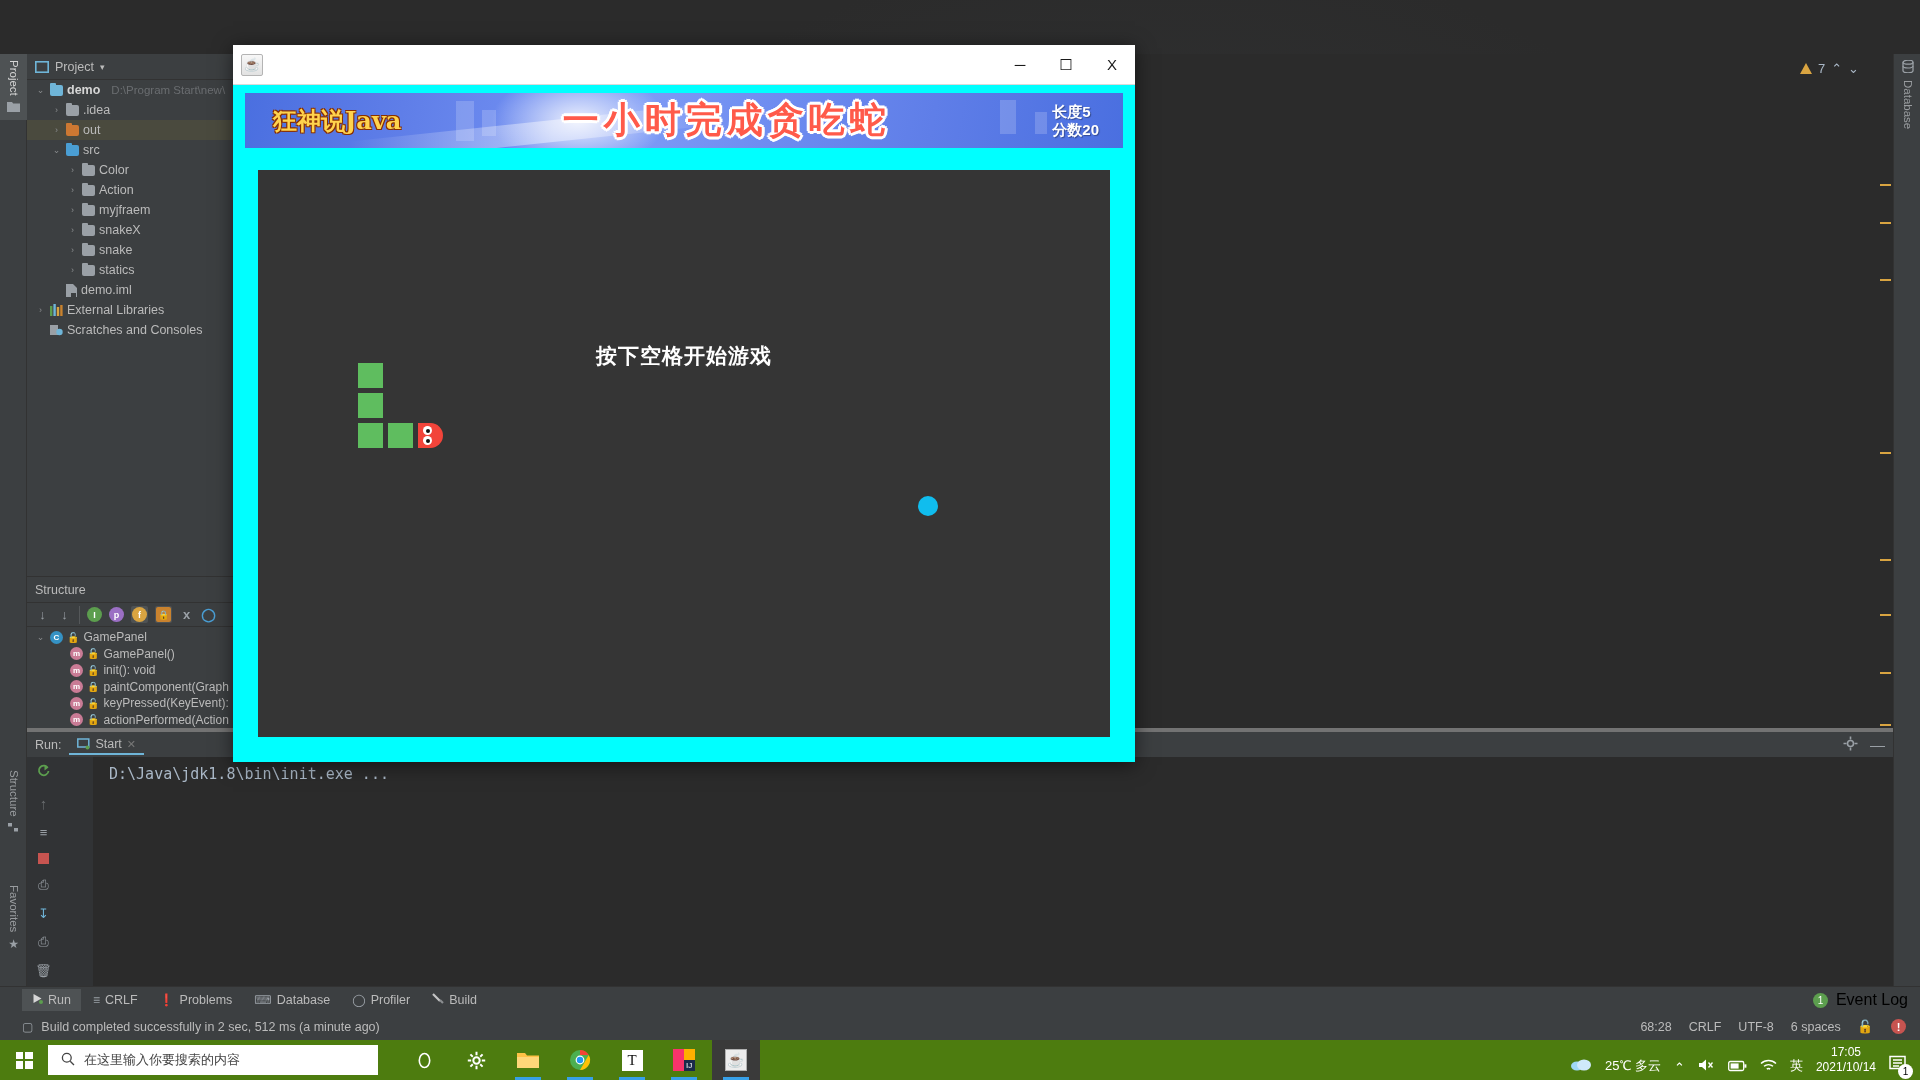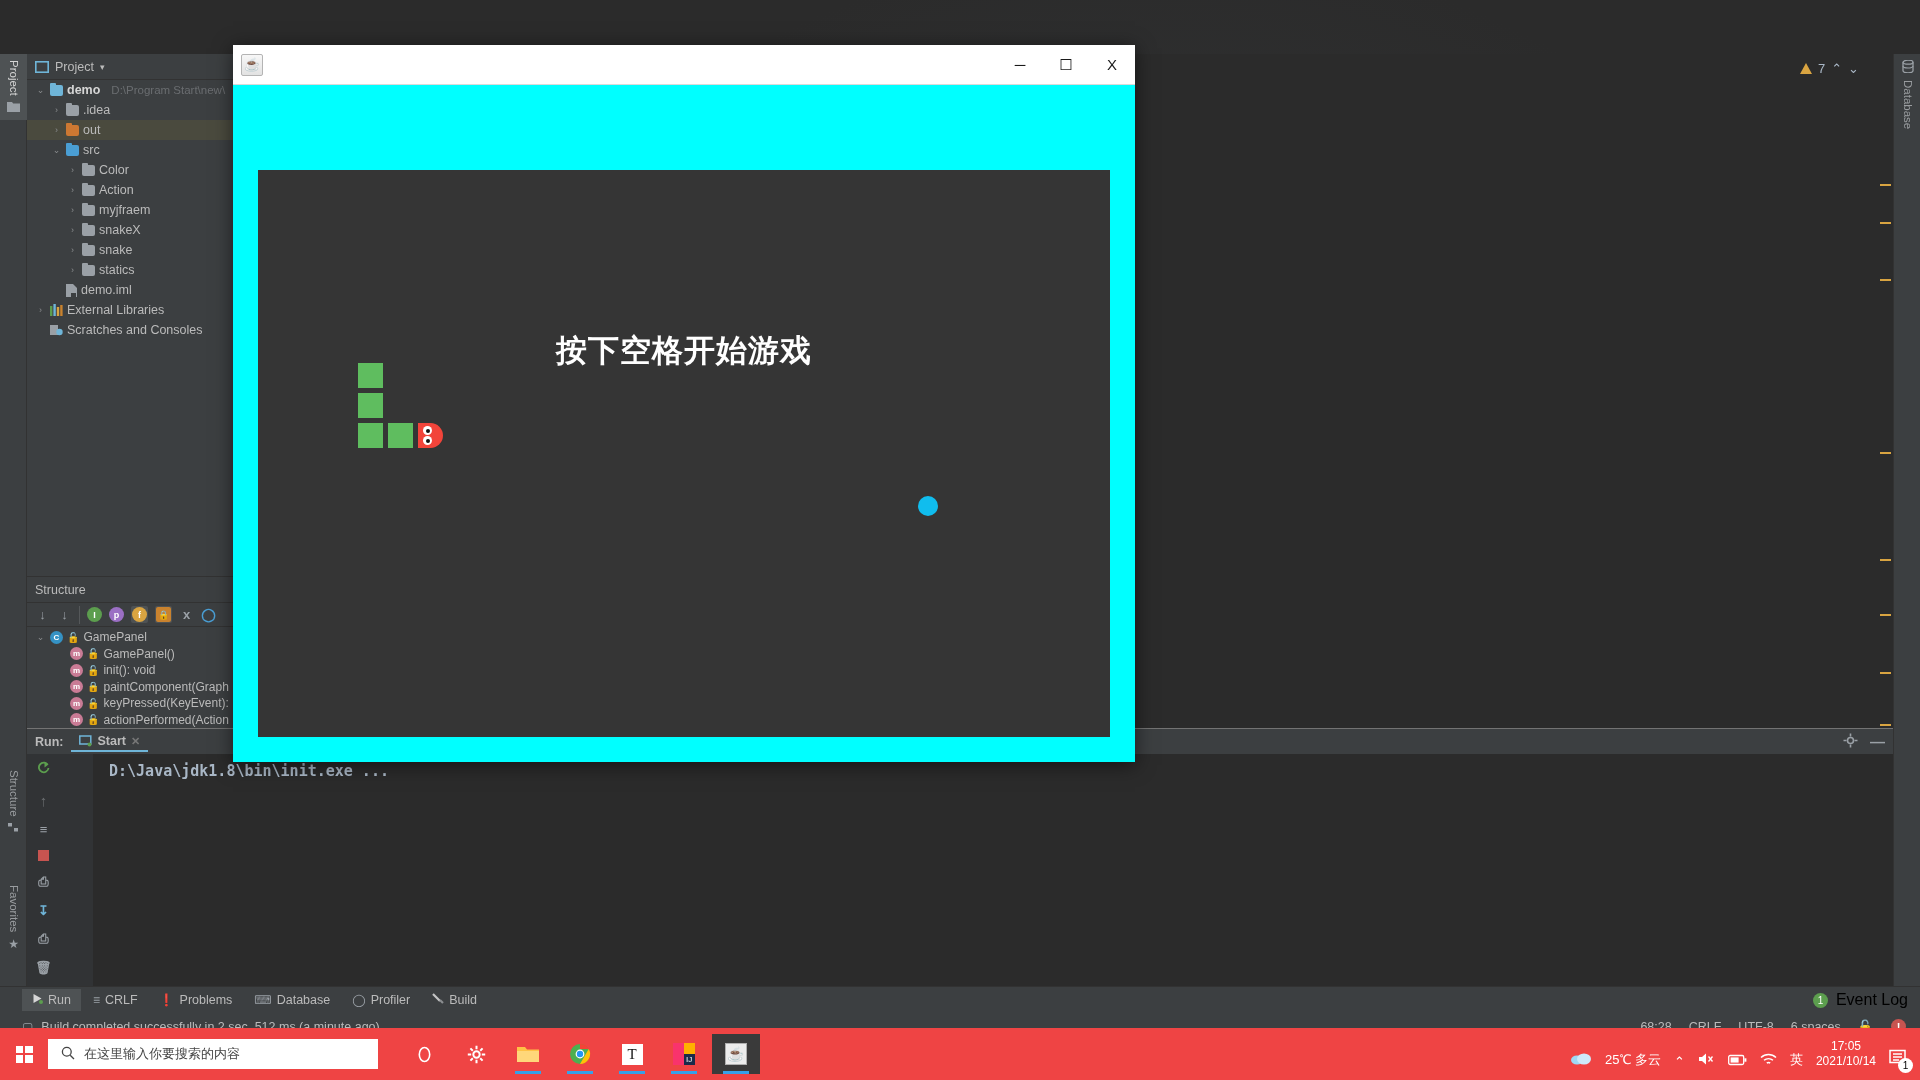--- a/index.html
+++ b/index.html
@@ -118,21 +118,21 @@
 
   .warnbar { position:absolute; right:34px; top:7px; display:flex; align-items:center;
              gap:6px; font-size:13px; color:#a9b7c6; }
   .tri { width:0; height:0; border-left:6px solid transparent; border-right:6px solid transparent;
          border-bottom:11px solid #d9a441; position:relative; }
   .scrollmark { position:absolute; right:2px; width:11px; height:2px; background:#d9a441; }
   .edit-scroll { position:absolute; right:0; top:0; bottom:0; width:13px; background:#2b2b2b; }
 
   
   .runpanel { position:absolute; left:27px; right:27px; bottom:54px; height:258px;
-              background:#3c3f41; border-top:1px solid #737373;font-weight:bold; }
+              background:#3c3f41; border-top:4px solid #737373; }
   .run-head { height:25px; display:flex; align-items:center; gap:8px; padding:0 8px;
               font-size:12.5px; color:#bbbbbb; }
   .run-tab { display:flex; align-items:center; gap:5px; border-bottom:2px solid #6fb5d8;
              padding:3px 8px 2px; }
   .run-head-right { margin-left:auto; display:flex; gap:12px; align-items:center; color:#9aa0a6; }
   .run-body { position:absolute; left:0; right:0; top:25px; bottom:0; background:#2b2b2b; display:flex; }
   .run-side { width:33px; background:#313335; display:flex; flex-direction:column;
               align-items:center; gap:13px; padding-top:6px; }
   .run-side2 { width:33px; background:#313335; }
   .run-out { flex:1; font-family:"DejaVu Sans Mono", monospace; font-size:15px;
@@ -184,32 +184,32 @@
   .banner-mid { position:relative; z-index:3; flex:1; text-align:center;
                 font-size:36px; font-weight:bold; color:#ff5a4a; letter-spacing:5px;
                 text-shadow:2px 2px 0 #fff, -2px 2px 0 #fff, 2px -2px 0 #fff, -2px -2px 0 #fff,
                             0 3px 0 #fff, 0 -3px 0 #fff, 3px 0 0 #fff, -3px 0 0 #fff; }
   .banner-right { position:relative; z-index:3; margin-right:24px; color:#ffffff;
                   font-size:15px; font-weight:bold; line-height:18px; text-align:left;
                   text-shadow:1px 1px 1px rgba(0,0,0,.35); }
 
   .playfield { position:absolute; left:25px; right:25px; top:85px; bottom:25px;
                background:#353535; }
-  .pf-msg { position:absolute; width:100%; text-align:center; top:160px;
-            color:#ffffff; font-size:31px; font-weight:bold; letter-spacing:1px; }
+  .pf-msg { position:absolute; width:100%; text-align:center; top:172px;
+            color:#ffffff; font-size:21px; font-weight:bold; letter-spacing:1px; }
   .seg { position:absolute; width:25px; height:25px; background:#5fbd5f; }
   .head { position:absolute; width:25px; height:25px; background:#f2443a;
           border-radius:0 50% 50% 0; }
   .eye { position:absolute; width:9px; height:9px; background:#fff; border-radius:50%;
          display:flex; align-items:center; justify-content:center; }
   .eye::after { content:''; width:4px; height:4px; background:#111; border-radius:50%; }
   .food { position:absolute; width:20px; height:20px; background:#10bdee; border-radius:50%; }
 
   
-  .taskbar { position:absolute; left:0; bottom:0; width:1920px; height:52px; background:#ef4444;
+  .taskbar { position:absolute; left:0; bottom:0; width:1920px; height:40px; background:#4d7c0f;
              display:flex; align-items:center; }
   .startbtn { width:48px; height:40px; display:flex; align-items:center; justify-content:center; }
   .winglyph { width:17px; height:17px; display:grid; grid-template-columns:1fr 1fr;
               grid-template-rows:1fr 1fr; gap:2px; }
   .winglyph i { background:#ffffff; display:block; }
   .searchbox { width:330px; height:30px; background:#ffffff; display:flex; align-items:center;
                gap:9px; padding-left:13px; color:#444; font-size:13px; }
   .tb-apps { display:flex; align-items:center; margin-left:22px; gap:4px; }
   .tb-app { width:48px; height:40px; display:flex; align-items:center; justify-content:center;
             position:relative; }
@@ -705,20 +705,33 @@
     <div class="gw-title">
       <div class="javaicon">☕</div>
       <div class="gw-btns">
         <div class="gw-btn">─</div>
         <div class="gw-btn">☐</div>
         <div class="gw-btn">X</div>
       </div>
     </div>
 
     <div class="gw-body">
+      <div class="banner">
+        <div class="blk" style="left:24%;top:14%;width:18px;height:40px"></div>
+        <div class="blk" style="left:27%;top:30%;width:14px;height:26px"></div>
+        <div class="blk" style="left:86%;top:12%;width:16px;height:34px"></div>
+        <div class="blk" style="left:90%;top:34%;width:12px;height:22px"></div>
+        <div class="banner-streak"></div>
+        <div class="banner-left">狂神说Java</div>
+        <div class="banner-mid">一小时完成贪吃蛇</div>
+        <div class="banner-right">
+          <div>长度5</div>
+          <div>分数20</div>
+        </div>
+      </div>
 
       <div class="playfield" style="background: rgb(53, 53, 53);">
         <div class="pf-msg">按下空格开始游戏</div>
         <div id="snake-holder">
             <div class="seg" style="left: 100px; top: 193px; background: rgb(95, 189, 95);"></div>
             <div class="seg" style="left: 100px; top: 223px; background: rgb(95, 189, 95);"></div>
             <div class="seg" style="left: 100px; top: 253px; background: rgb(95, 189, 95);"></div>
             <div class="seg" style="left: 130px; top: 253px; background: rgb(95, 189, 95);"></div>
             <div class="head" style="left: 160px; top: 253px; background: rgb(242, 68, 58);">
               <div class="eye" style="left: 5px; top: 3px;"></div>

